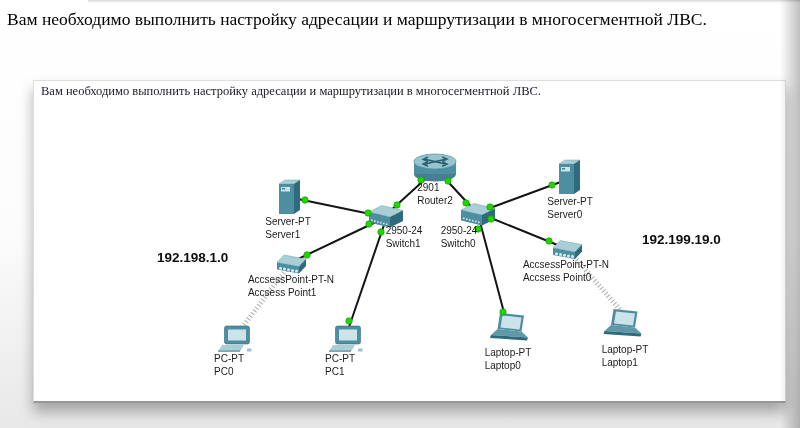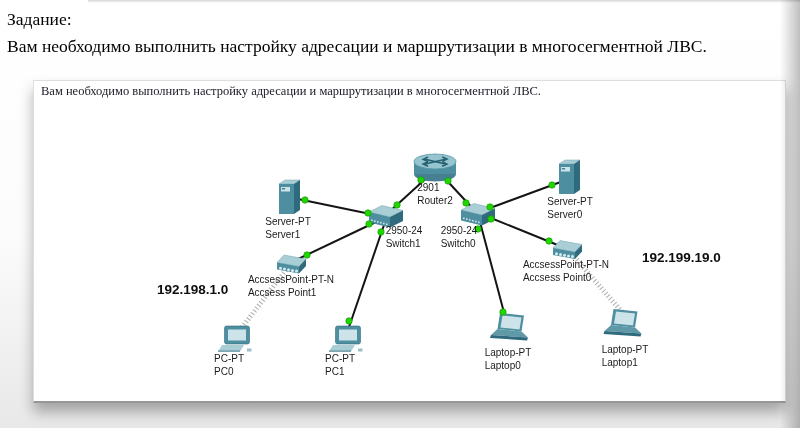--- a/index.html
+++ b/index.html
@@ -43,21 +43,20 @@
   .face-side{fill:#2f6b7c;}
   .screen{fill:#cde3ea;}
 </style>
 </head>
 <body>
 
 <div class="page">
   <div class="top-edge"></div>
 
   <div class="heading">
-    <div>Задание:</div>
     <div>Вам необходимо выполнить настройку адресации и маршрутизации в многосегментной ЛВС.</div>
   </div>
 
   <div class="panel"></div>
   <div class="panel-instruction">Вам необходимо выполнить настройку адресации и маршрутизации в многосегментной ЛВС.</div>
 
   <svg class="topology" width="800" height="428" viewBox="0 0 800 428">
 
     <g>
       <line class="wired" x1="433" y1="172" x2="388" y2="213"></line>
@@ -247,17 +246,17 @@
   </div>
   <div class="dlabel" style="left:508px; top:347px;">
     <div>Laptop-PT</div>
     <div>Laptop0</div>
   </div>
   <div class="dlabel" style="left:625px; top:344px;">
     <div>Laptop-PT</div>
     <div>Laptop1</div>
   </div>
 
-  <div class="netlabel" style="left:157px; top:250px;margin-top:32px;">192.198.1.0</div>
-  <div class="netlabel" style="left:642px; top:250px;">192.199.19.0</div>
+  <div class="netlabel" style="left:157px; top:250px;">192.198.1.0</div>
+  <div class="netlabel" style="left:642px; top:232px;">192.199.19.0</div>
 
   <div class="right-shade"></div>
 </div>
 
 </body></html>

